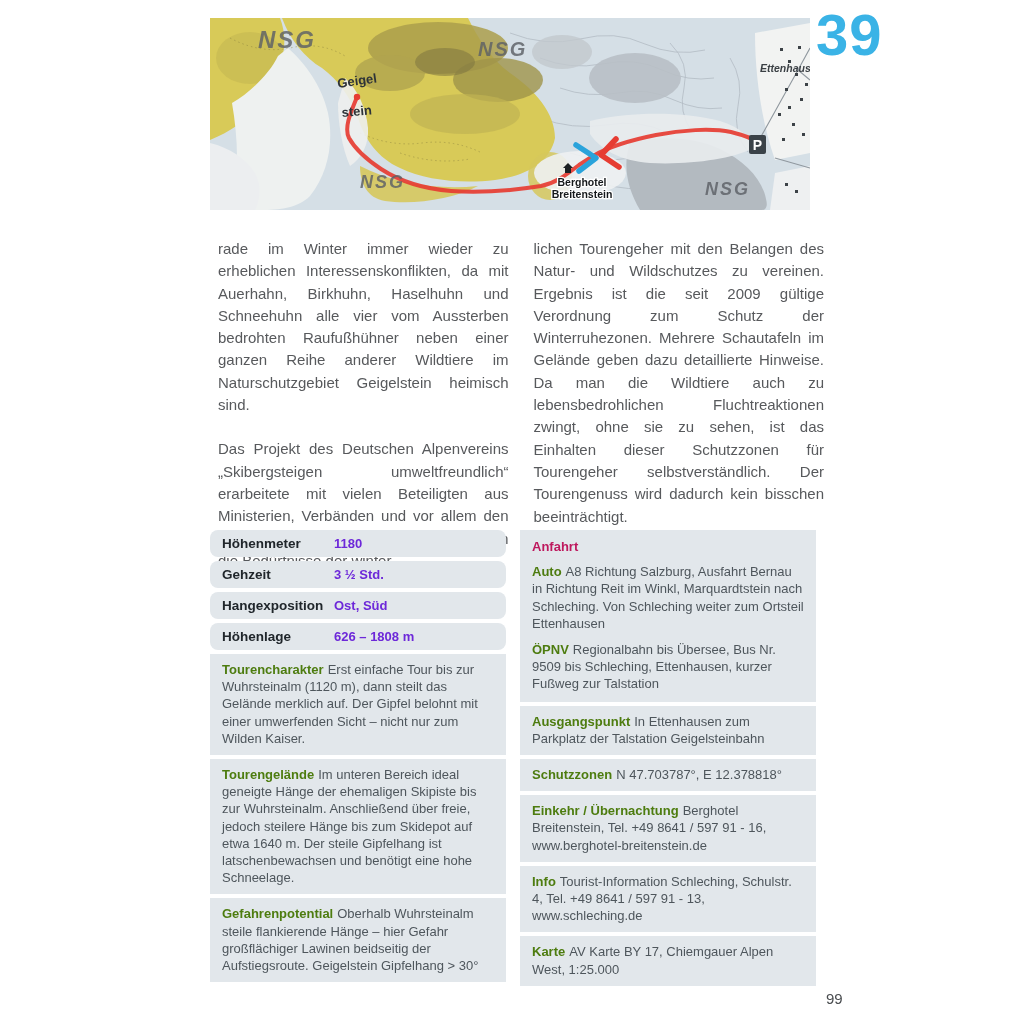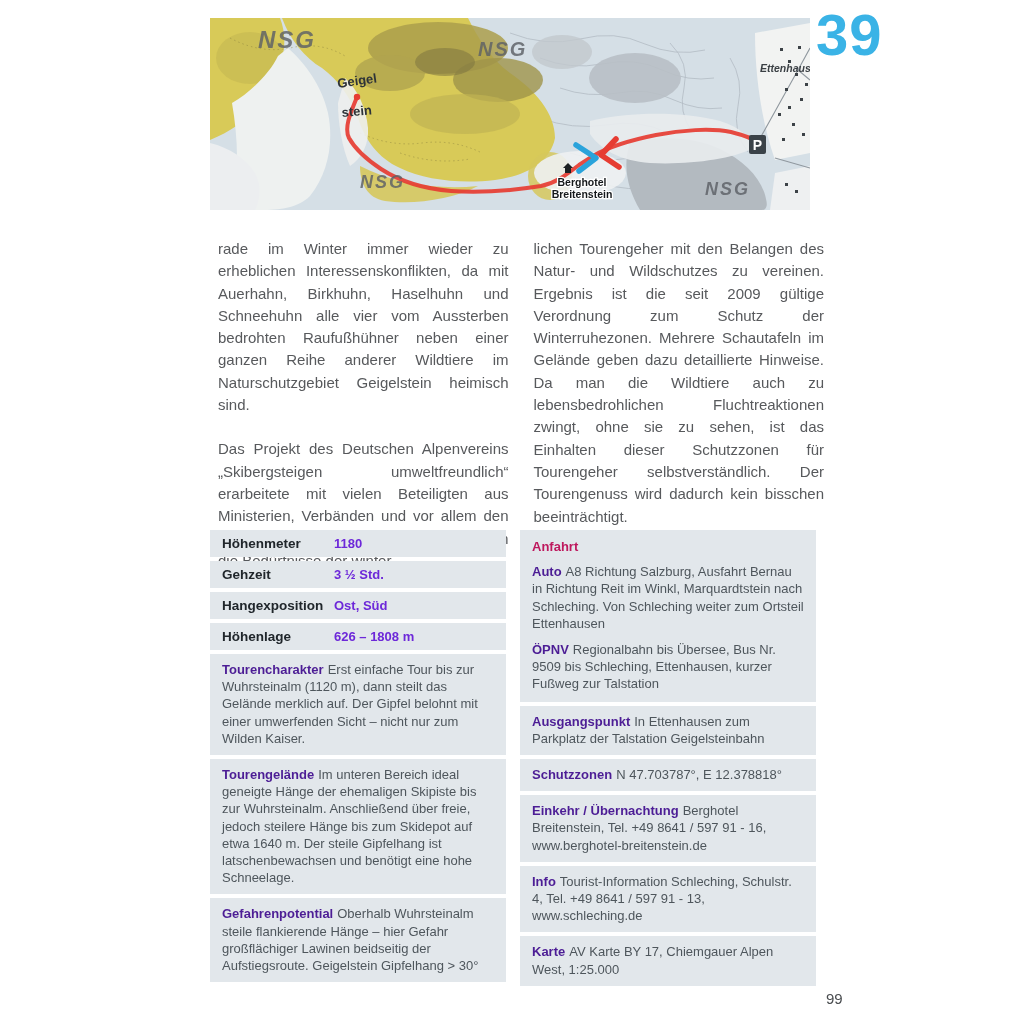--- a/index.html
+++ b/index.html
@@ -24,24 +24,24 @@
   
   .panels{
     position:absolute;left:210px;top:530px;width:606px;
     display:flex;gap:14px;align-items:flex-start;
   }
   .pcol{width:296px;display:flex;flex-direction:column;}
   .box{
     background:#e2e7eb;padding:7px 12px 8px 12px;margin-bottom:4px;
     font-size:13px;line-height:17.2px;color:#4e565c;box-sizing:border-box;
   }
-  .stat-row{display:flex;align-items:center;min-height:27px;padding-top:4px;padding-bottom:4px;}
+  .stat-row{display:flex;align-items:center;min-height:27px;padding-top:4px;padding-bottom:4px;border-radius:8px;}
   .stat-label{font-weight:bold;color:#20262b;width:112px;flex:none;font-size:13.5px;}
   .stat-value{color:#6d28d9;font-weight:bold;}
-  .bl{font-weight:bold;color:#4c1d95;margin-right:4px;}
+  .bl{font-weight:bold;color:#4d7c0f;margin-right:4px;}
   .box .title{font-weight:bold;color:#be185d;margin:1px 0 8px 0;}
   .box .item{margin:0 0 9px 0;}
   .box .item:last-child{margin-bottom:1px;}
   
   .footer-num{position:absolute;left:826px;top:990px;font-size:15px;color:#4a4d50;}
 </style>
 </head>
 <body>
 
 <div class="page">

